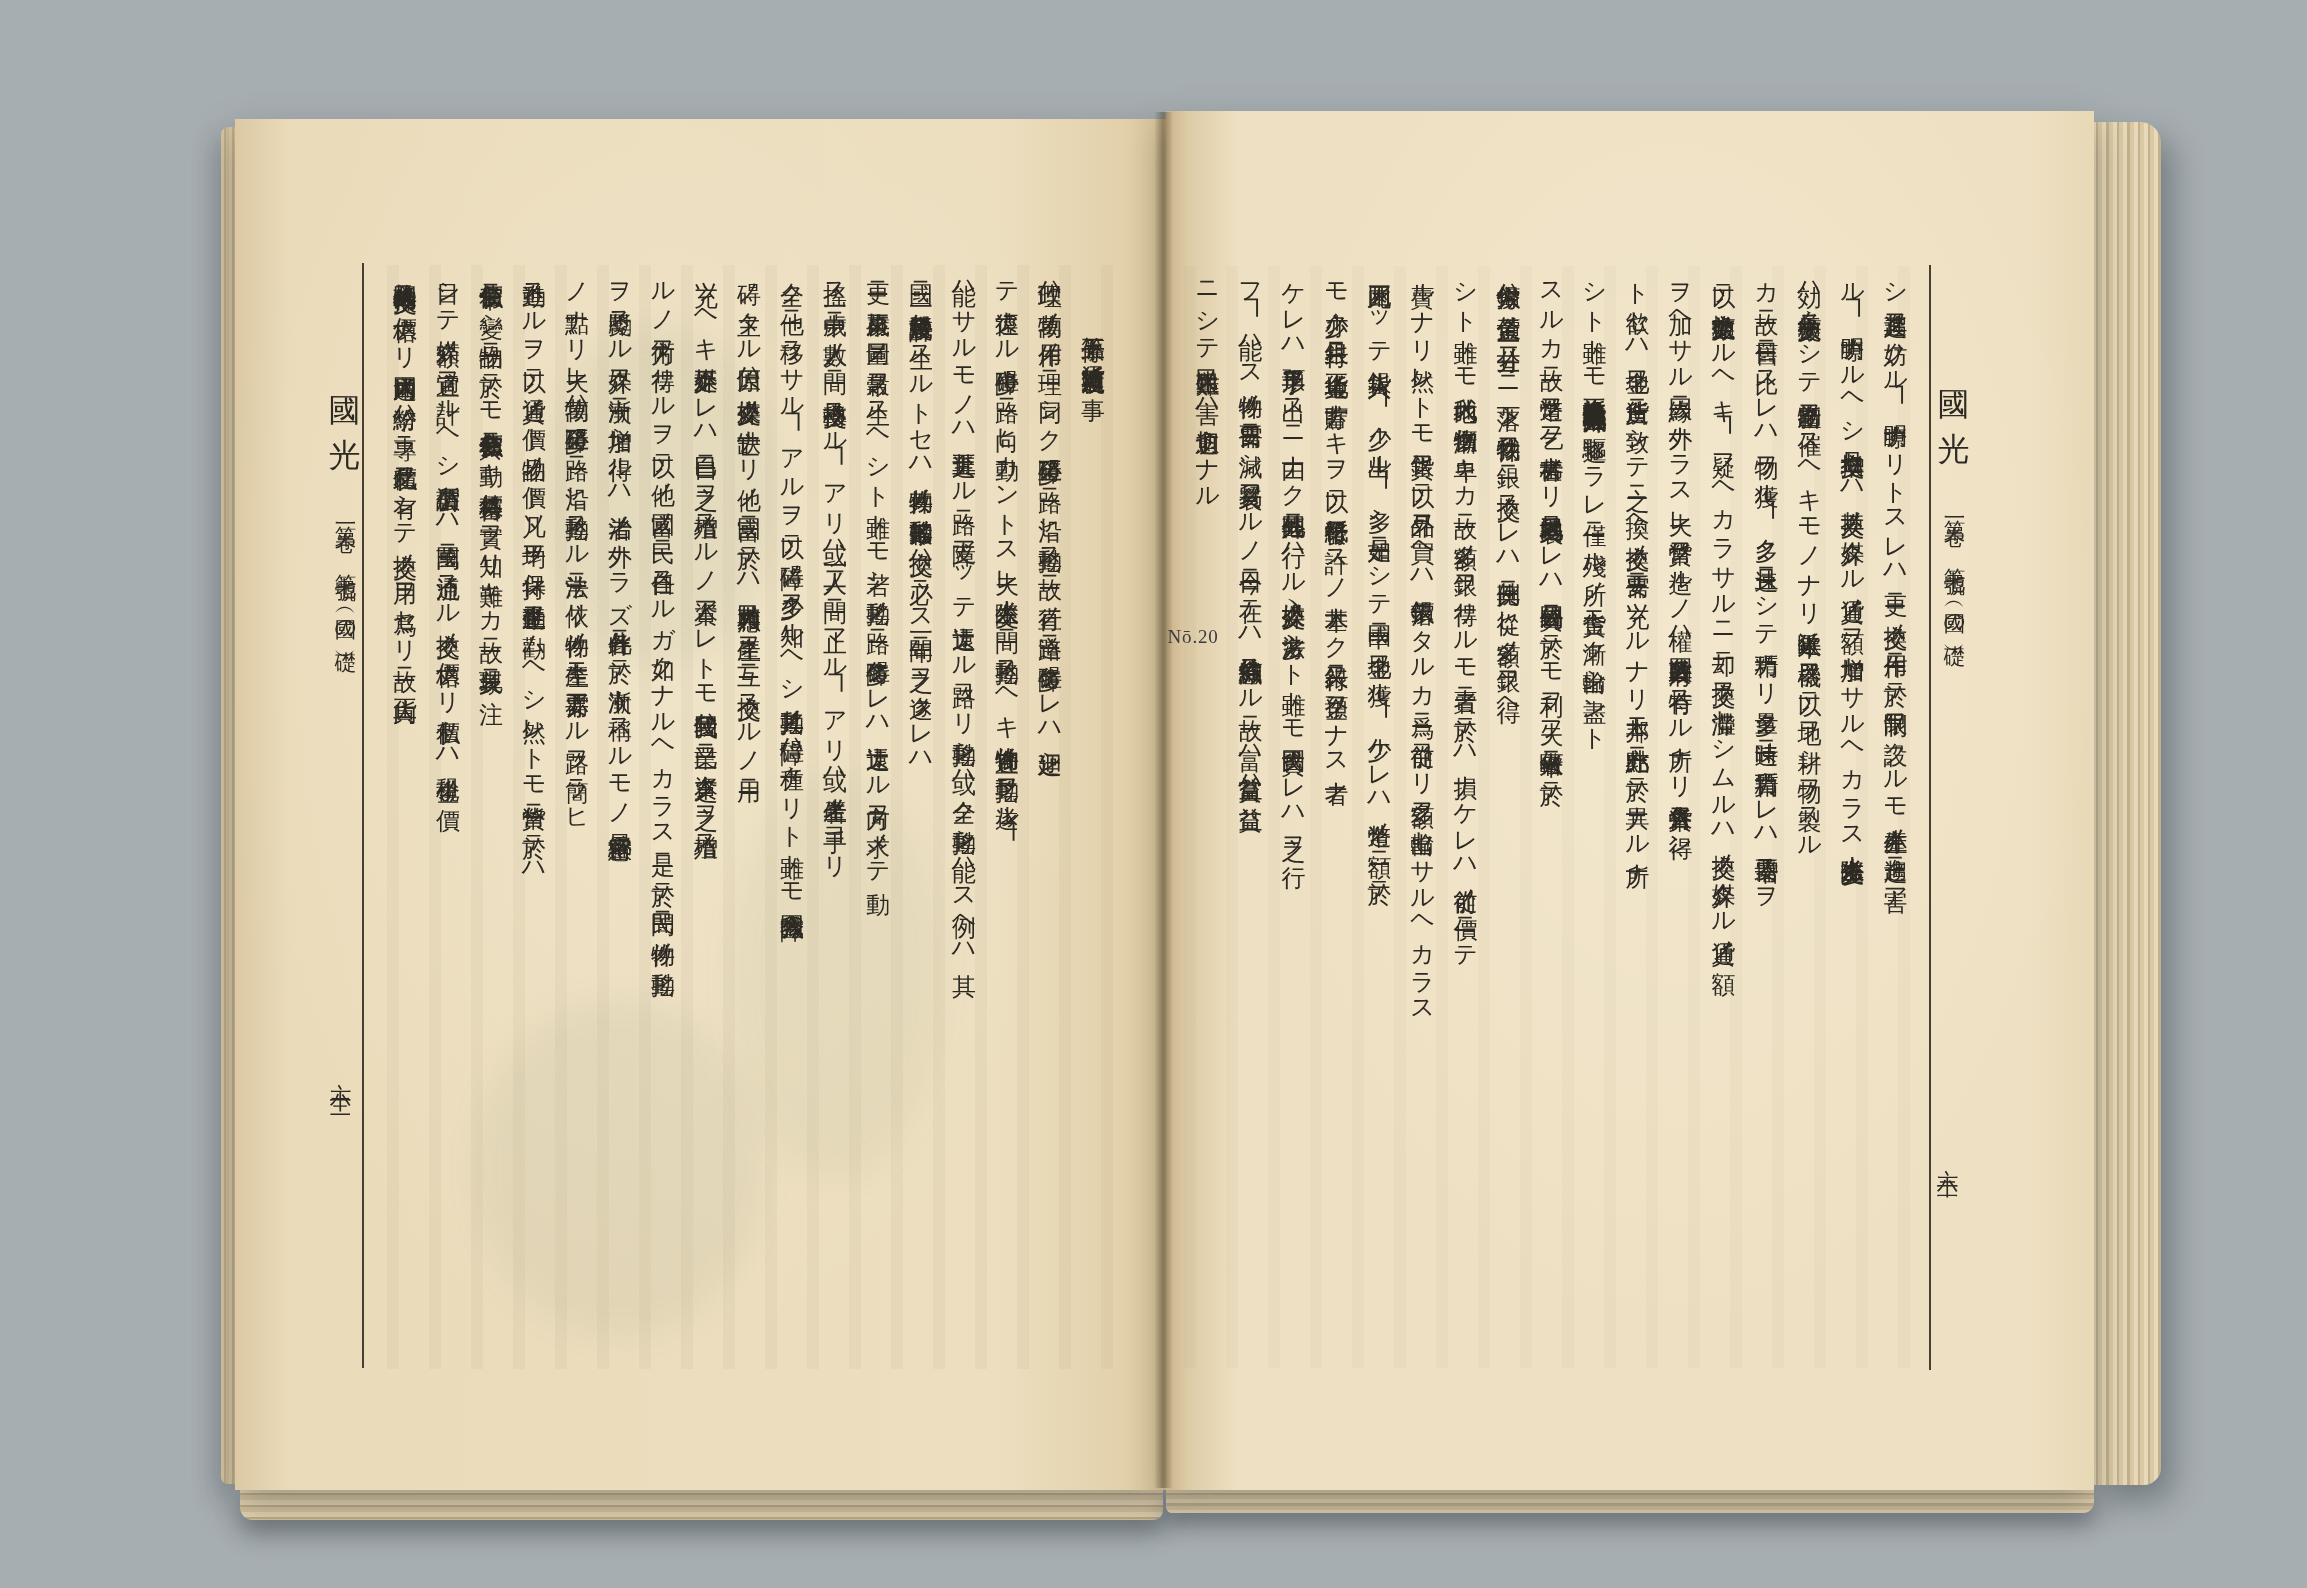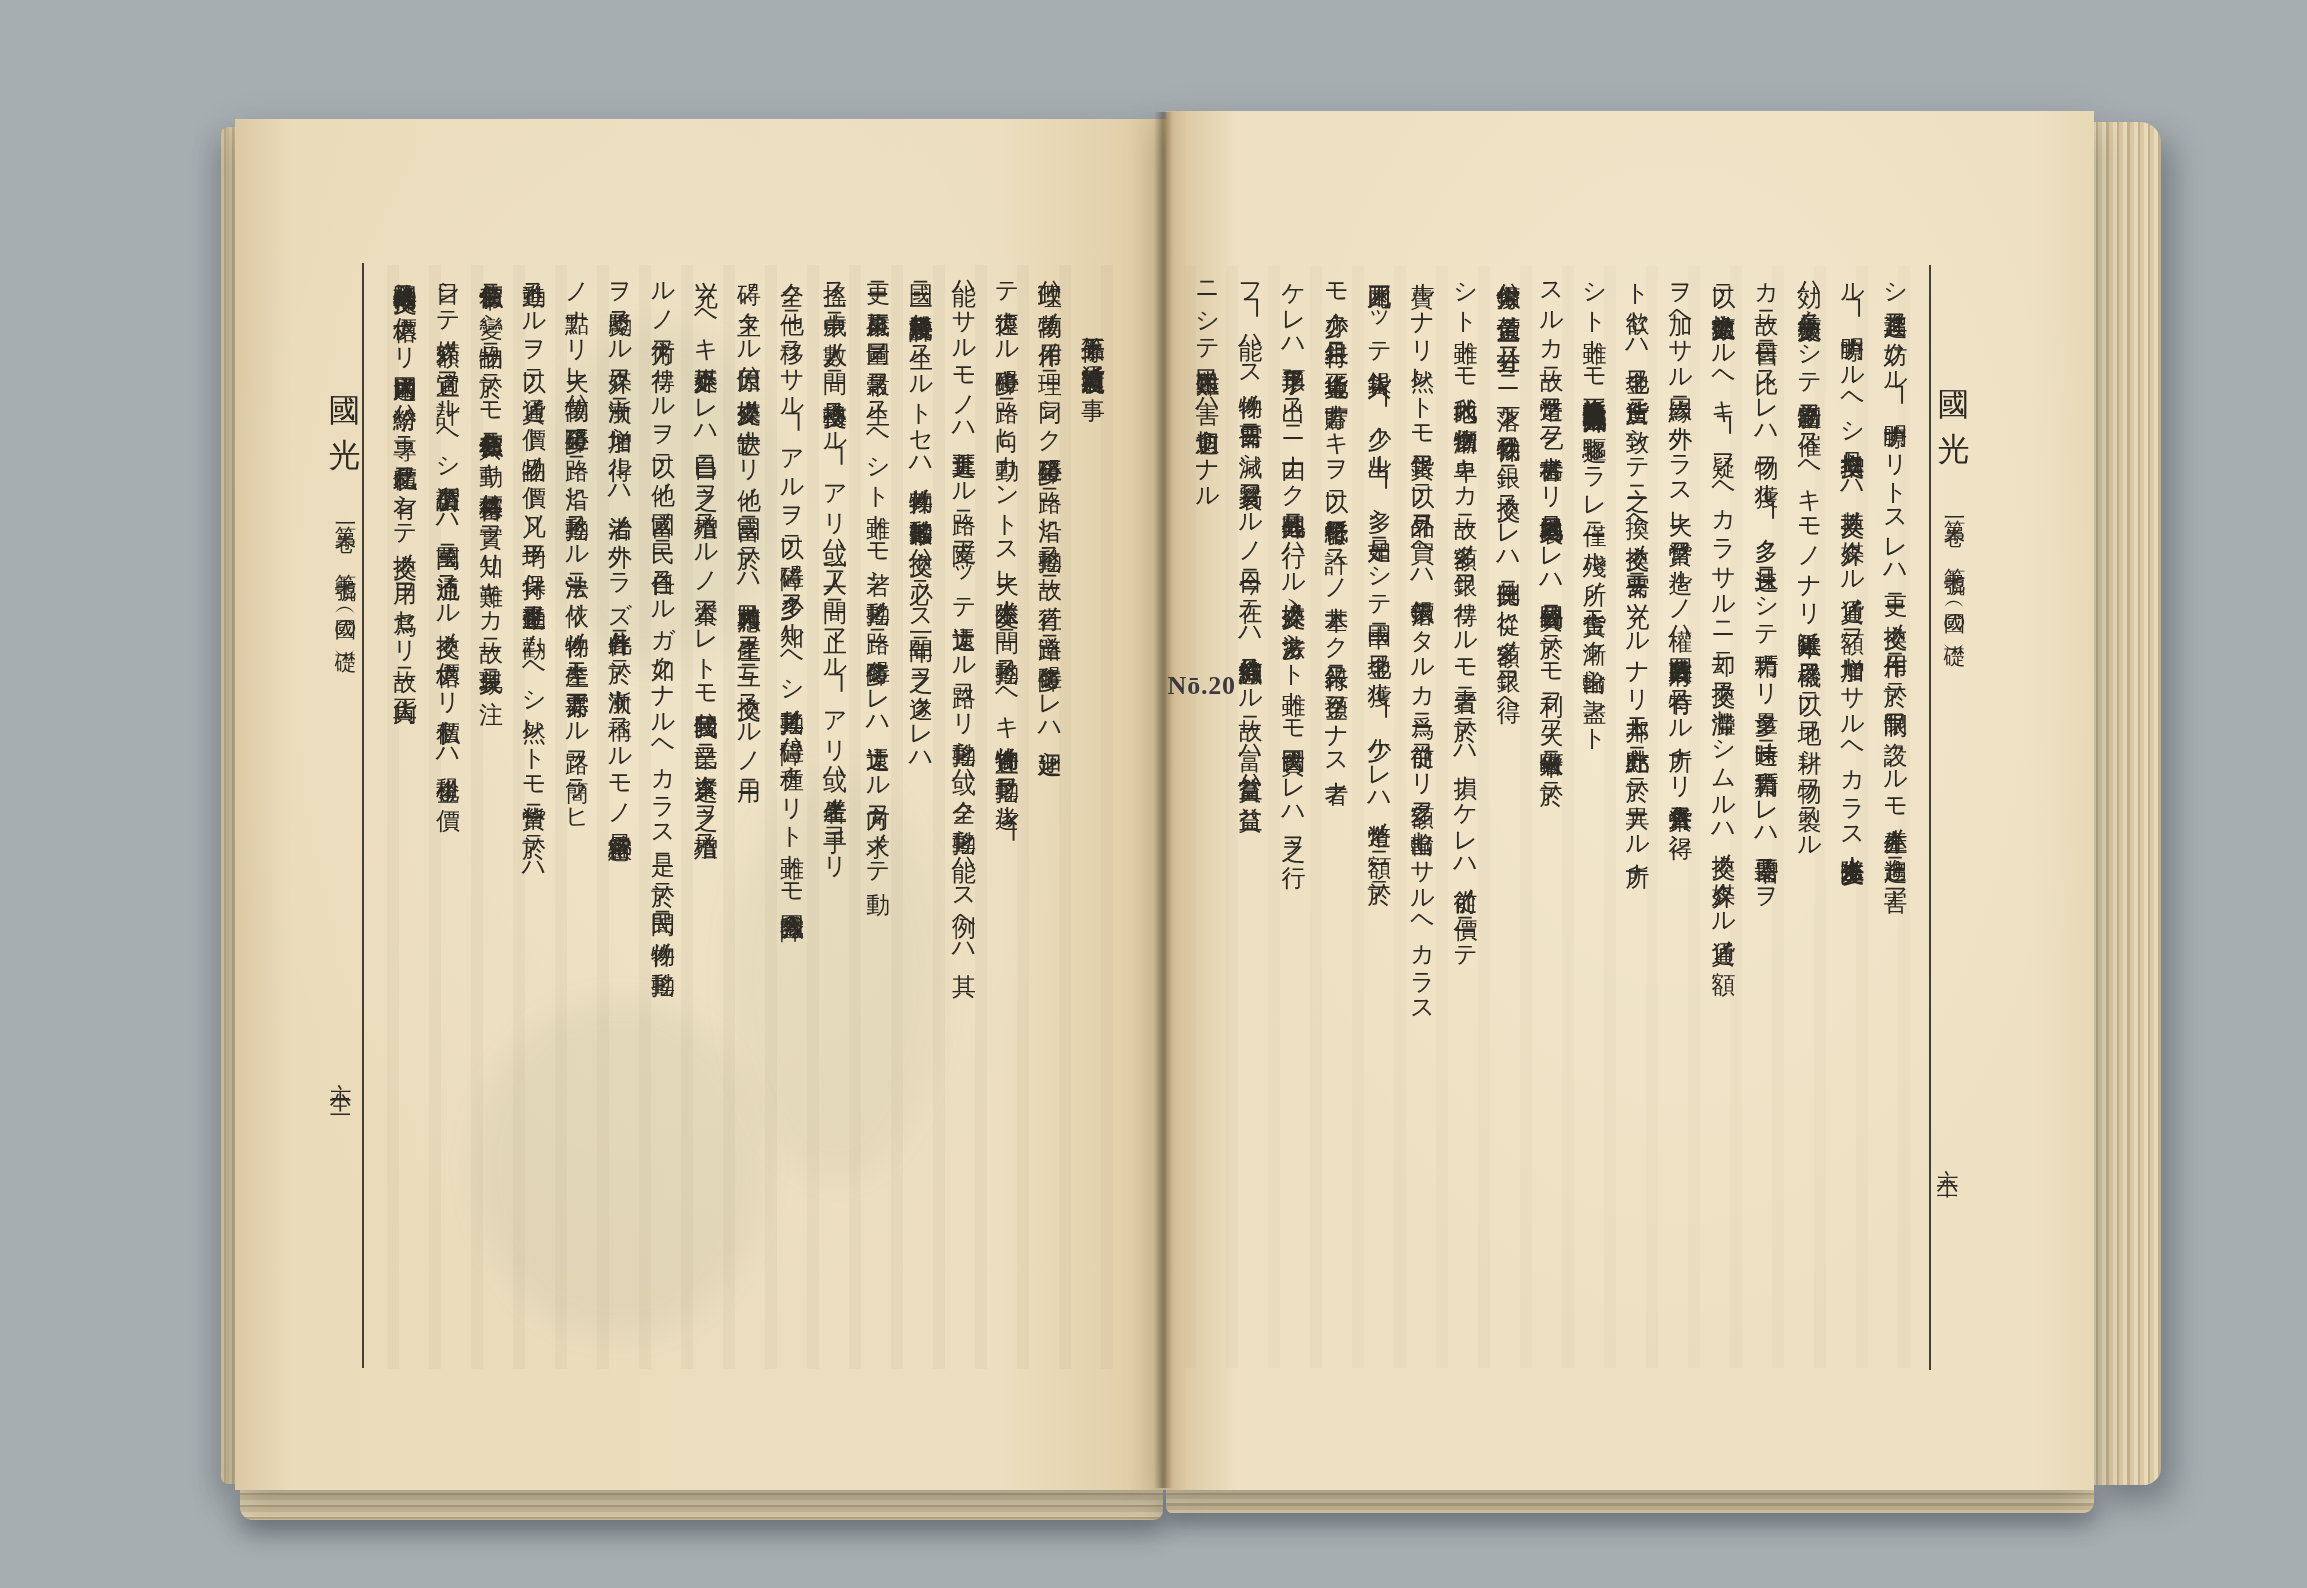--- a/index.html
+++ b/index.html
@@ -88,22 +88,22 @@
   .tmain{font-size:32px;letter-spacing:42px;}
   .tsub{font-size:21.6px;letter-spacing:3.2px;}
   .gap-vol{margin-inline-start:51px;}
   .gap-issue{margin-inline-start:35px;}
   .gap-article{margin-inline-start:30px;}
   .pagenum{position:absolute;writing-mode:vertical-rl;font-size:21.6px;letter-spacing:7.2px;color:#2d2a24;}
   .page-left  .pagenum{left:91px;top:947px;}
   .page-right .pagenum{left:767px;top:1041px;}
   
   .stamp{
-    position:absolute;left:1.6px;top:560px;
-    font-size:26px;letter-spacing:0.8px;color:#3a3a40;font-weight:bold;
+    position:absolute;left:1.6px;top:515px;
+    font-size:19px;letter-spacing:0.8px;color:#3a3a40;
   }
 </style>
 </head>
 <body>
 
 <div class="scene">
 
   <div class="edge edge-left"></div>
   <div class="edge edge-right"></div>
   <div class="edge edge-bottom-left"></div>

